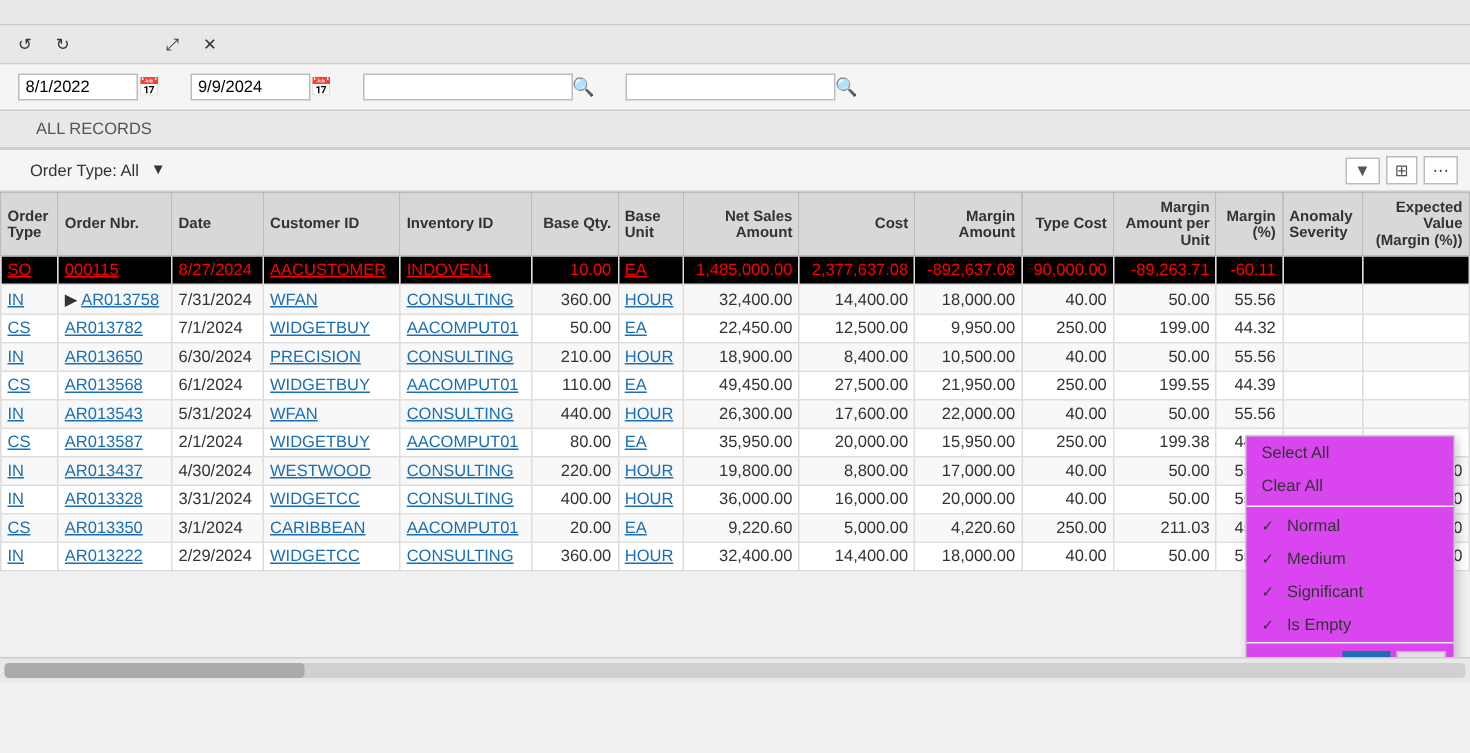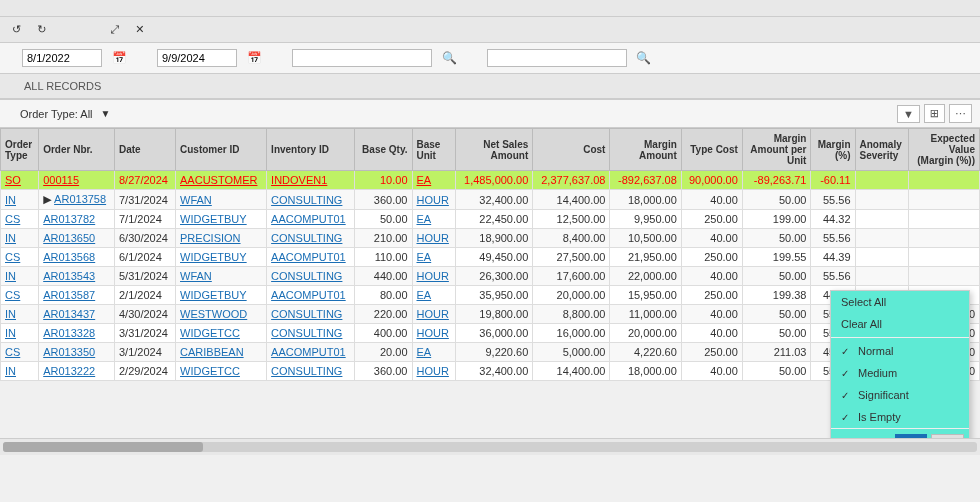--- a/index.html
+++ b/index.html
@@ -6,52 +6,52 @@
     body { font-family: Arial, sans-serif; font-size: 11px; background: #f0f0f0; color: #333; width: 980px; height: 502px; overflow: hidden; }
     
     .title-bar { background: #e8e8e8; padding: 8px 12px; display: flex; align-items: center; justify-content: space-between; border-bottom: 1px solid #ccc; }
     .title-bar-left { font-size: 13px; font-weight: bold; color: #333; }
     .title-bar-right { font-size: 11px; color: #555; text-decoration: underline; cursor: pointer; }
     
     .toolbar { background: #e8e8e8; padding: 4px 8px; display: flex; align-items: center; gap: 8px; border-bottom: 1px solid #ccc; }
     .toolbar-btn { background: none; border: none; cursor: pointer; font-size: 11px; color: #333; display: flex; align-items: center; gap: 3px; padding: 2px 4px; }
     
     .params-bar { background: #f5f5f5; padding: 6px 12px; display: flex; gap: 20px; align-items: center; border-bottom: 1px solid #ccc; }
-    .param-row { display: flex; align-items: center; gap: 10px; }
+    .param-row { display: flex; align-items: center; gap: 0; }
     .param-label { font-size: 11px; color: #555; }
     .param-input { border: 1px solid #bbb; background: white; padding: 2px 4px; font-size: 11px; width: 80px; }
     .param-icon { font-size: 12px; color: #555; cursor: pointer; }
     .param-search { border: 1px solid #bbb; background: white; padding: 2px 4px; font-size: 11px; width: 140px; }
     
     .tabs { background: #e8e8e8; display: flex; border-bottom: 2px solid #ccc; padding: 0 12px; }
     .tab { padding: 6px 12px; font-size: 11px; cursor: pointer; color: #555; border-bottom: 2px solid transparent; margin-bottom: -2px; }
     .tab.active { color: #1a6eb5; border-bottom: 2px solid #1a6eb5; font-weight: bold; }
     
     .subtoolbar { background: #f5f5f5; padding: 4px 8px; display: flex; align-items: center; justify-content: space-between; border-bottom: 1px solid #ccc; }
     .subtoolbar-left { display: flex; align-items: center; gap: 8px; }
     .subtoolbar-right { display: flex; align-items: center; gap: 4px; }
     .icon-btn { border: 1px solid #bbb; background: white; padding: 2px 5px; cursor: pointer; font-size: 11px; color: #555; }
     
     .table-container { overflow: auto; height: 310px; position: relative; }
     table { width: 100%; border-collapse: collapse; font-size: 11px; }
     thead tr { background: #15803d; }
     thead th { padding: 4px 4px; text-align: left; border: 1px solid #bbb; font-size: 10px; font-weight: bold; color: #333; white-space: nowrap; position: sticky; top: 0; background: #d8d8d8; z-index: 1; }
     tbody tr { background: white; }
     tbody tr:nth-child(even) { background: #f8f8f8; }
-    tbody tr.selected { background: #bef264; }
+    tbody tr.selected { background: #000000; }
     td { padding: 3px 4px; border: 1px solid #ddd; white-space: nowrap; }
     .link { color: #1a6eb5; text-decoration: underline; cursor: pointer; }
     .red-text { color: red; }
     
     .scrollbar-area { background: #e8e8e8; padding: 3px; border-top: 1px solid #ccc; }
     .scrollbar-track { height: 10px; background: #d0d0d0; border-radius: 3px; position: relative; }
     .scrollbar-thumb { height: 10px; width: 200px; background: #aaa; border-radius: 3px; position: absolute; left: 0; }
     
     
-    .dropdown-menu { position: absolute; right: 10px; top: 162px; background: #5eead4; border: 1px solid #ccc; box-shadow: 2px 2px 6px rgba(0,0,0,0.2); z-index: 100; width: 140px; }
+    .dropdown-menu { position: absolute; right: 10px; top: 162px; background: #d946ef; border: 1px solid #ccc; box-shadow: 2px 2px 6px rgba(0,0,0,0.2); z-index: 100; width: 140px; }
     .dropdown-item { padding: 5px 10px; cursor: pointer; font-size: 11px; display: flex; align-items: center; gap: 5px; }
     .dropdown-divider { border-top: 1px solid #eee; margin: 2px 0; }
     .dropdown-item .check { width: 12px; color: #333; font-size: 10px; }
     .dropdown-footer { padding: 5px; display: flex; justify-content: flex-end; gap: 4px; border-top: 1px solid #eee; }
     .btn-ok { background: #1a6eb5; color: white; border: none; padding: 2px 8px; cursor: pointer; font-size: 11px; }
     .btn-cancel { background: #e0e0e0; color: #333; border: 1px solid #bbb; padding: 2px 8px; cursor: pointer; font-size: 11px; }
 
     td.right { text-align: right; }
   </style>
 </head>
@@ -263,21 +263,21 @@
         <tr>
       <td class=""><a class="link" href="#">IN</a></td>
       <td><a class="link" href="#">AR013437</a></td>
       <td class="">4/30/2024</td>
       <td><a class="link" href="#">WESTWOOD</a></td>
       <td><a class="link" href="#">CONSULTING</a></td>
       <td class="right ">220.00</td>
       <td><a class="link" href="#">HOUR</a></td>
       <td class="right ">19,800.00</td>
       <td class="right ">8,800.00</td>
-      <td class="right ">11,000.00</td>
+      <td class="right ">17,000.00</td>
       <td class="right ">40.00</td>
       <td class="right ">50.00</td>
       <td class="right ">55.56</td>
       <td>Medium</td>
       <td class="right">60.00</td>
     </tr>
         <tr>
       <td class=""><a class="link" href="#">IN</a></td>
       <td><a class="link" href="#">AR013328</a></td>
       <td class="">3/31/2024</td>

